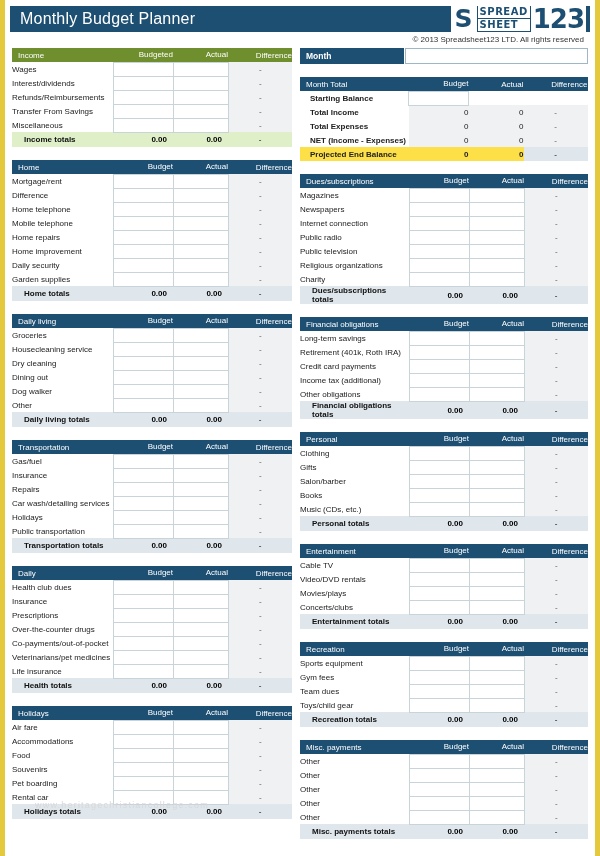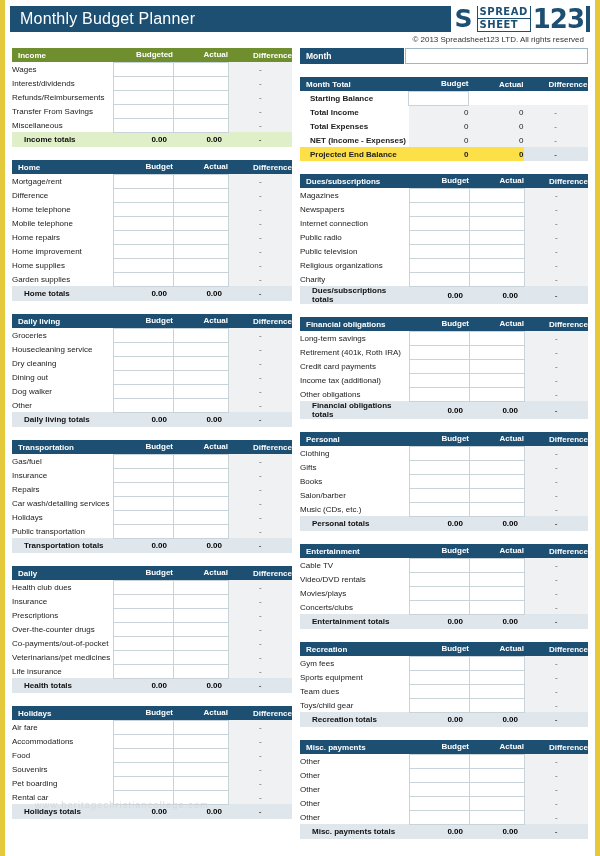--- a/index.html
+++ b/index.html
@@ -125,21 +125,21 @@
   }
   table.blk th, table.blk td {
     font-size: 8px;
     padding: 0;
     height: 14px;
     vertical-align: middle;
   }
   thead th {
     background: #1d4f73;
     color: #ffffff;
-    font-weight: bold;
+    font-weight: normal;
     font-size: 8.5px;
     height: 15px;
     text-align: right;
     padding-right: 5px;
     margin-top: 40px;
   }
   thead th.hcat {
     text-align: left;
     padding-left: 6px;
     padding-right: 0;
@@ -318,21 +318,21 @@
               <td class="cell"></td>
               <td class="diff">-</td>
             </tr>
             <tr>
               <td class="item">Home improvement</td>
               <td class="cell"></td>
               <td class="cell"></td>
               <td class="diff">-</td>
             </tr>
             <tr>
-              <td class="item">Home supplies</td>
+              <td class="item">Daily security</td>
               <td class="cell"></td>
               <td class="cell"></td>
               <td class="diff">-</td>
             </tr>
             <tr>
               <td class="item">Garden supplies</td>
               <td class="cell"></td>
               <td class="cell"></td>
               <td class="diff">-</td>
             </tr>
@@ -739,32 +739,32 @@
               <td class="cell"></td>
               <td class="diff">-</td>
             </tr>
             <tr>
               <td class="item">Gifts</td>
               <td class="cell"></td>
               <td class="cell"></td>
               <td class="diff">-</td>
             </tr>
             <tr>
+              <td class="item">Salon/barber</td>
+              <td class="cell"></td>
+              <td class="cell"></td>
+              <td class="diff">-</td>
+            </tr>
+            <tr>
               <td class="item">Books</td>
               <td class="cell"></td>
               <td class="cell"></td>
               <td class="diff">-</td>
             </tr>
             <tr>
-              <td class="item">Salon/barber</td>
-              <td class="cell"></td>
-              <td class="cell"></td>
-              <td class="diff">-</td>
-            </tr>
-            <tr>
               <td class="item">Music (CDs, etc.)</td>
               <td class="cell"></td>
               <td class="cell"></td>
               <td class="diff">-</td>
             </tr>
             <tr class="totals">
               <td class="item">Personal totals</td>
               <td class="num">0.00</td>
               <td class="num">0.00</td>
               <td class="diff">-</td>
@@ -817,27 +817,27 @@
           <thead>
             <tr>
               <th class="hcat">Recreation</th>
               <th style="width:60px">Budget</th>
               <th style="width:55px">Actual</th>
               <th style="width:64px">Difference</th>
             </tr>
           </thead>
           <tbody>
             <tr>
+              <td class="item">Sports equipment</td>
+              <td class="cell"></td>
+              <td class="cell"></td>
+              <td class="diff">-</td>
+            </tr>
+            <tr>
               <td class="item">Gym fees</td>
-              <td class="cell"></td>
-              <td class="cell"></td>
-              <td class="diff">-</td>
-            </tr>
-            <tr>
-              <td class="item">Sports equipment</td>
               <td class="cell"></td>
               <td class="cell"></td>
               <td class="diff">-</td>
             </tr>
             <tr>
               <td class="item">Team dues</td>
               <td class="cell"></td>
               <td class="cell"></td>
               <td class="diff">-</td>
             </tr>

